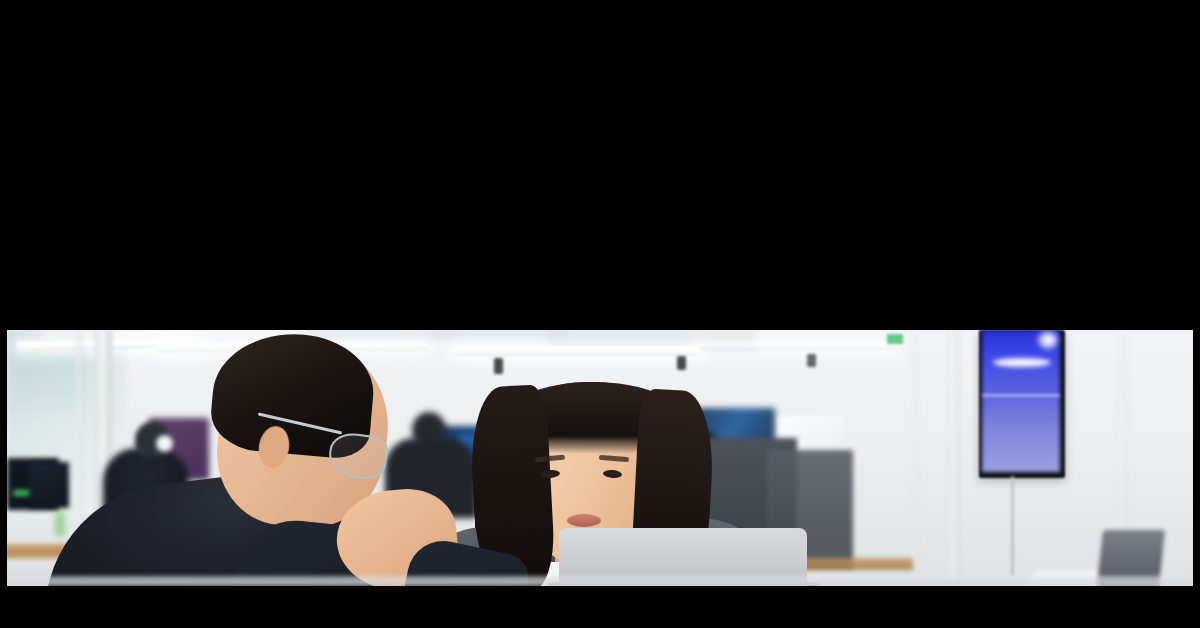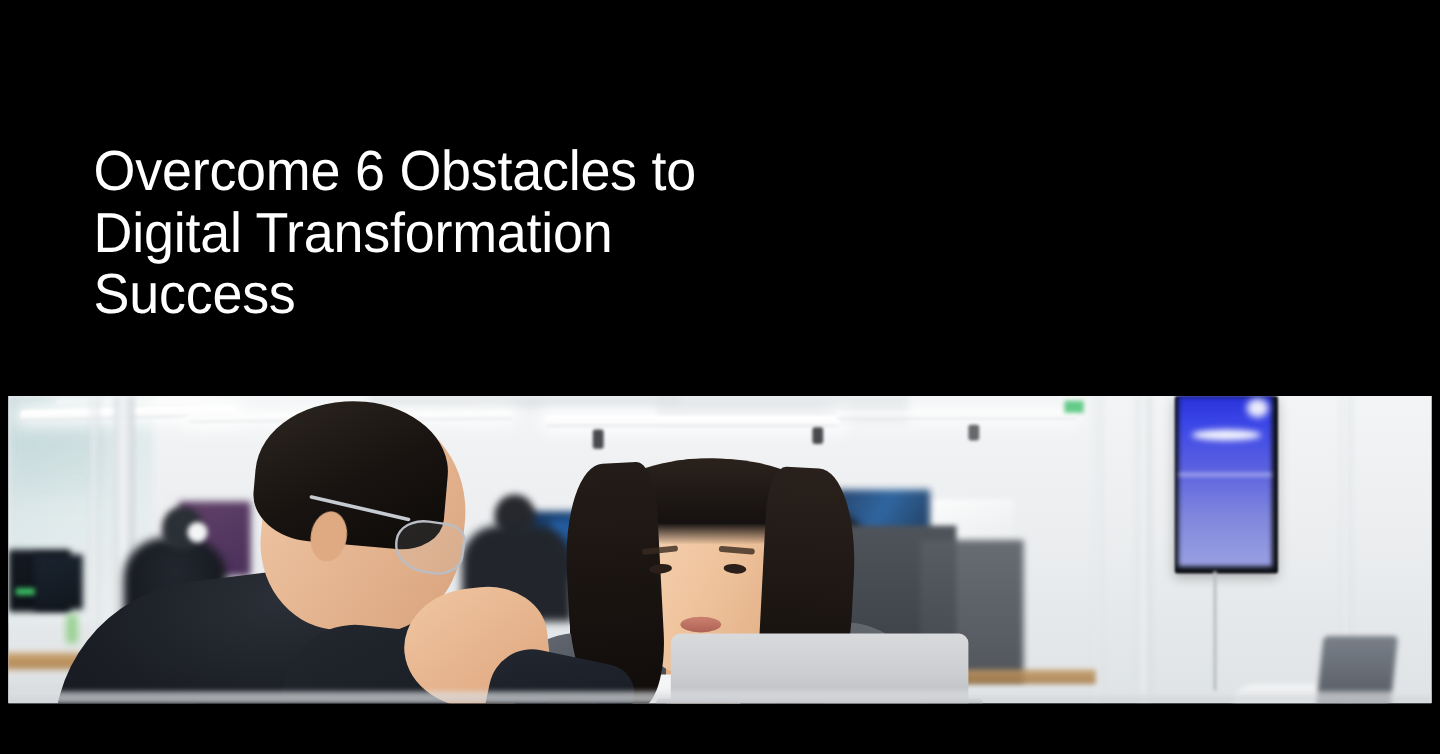--- a/index.html
+++ b/index.html
@@ -409,25 +409,20 @@
   }
 
   
   .bgsoft { filter: blur(2.6px); }
 </style>
 </head>
 <body style="background: rgb(0, 0, 0);">
 
 <div id="card">
 
-  <div id="headline">
-    <span class="hl-line">Overcome 6 Obstacles to</span>
-    <span class="hl-line">Digital Transformation</span>
-    <span class="hl-line">Success</span>
-  </div>
 
   <div id="photo" role="img" aria-label="Two colleagues working together at a laptop in an open-plan office">
 
     <div class="layer wall"></div>
     <div class="layer glassleft bgsoft"></div>
     <div class="layer glasspanel"></div>
 
     <div class="layer ceilingbeam"></div>
     <div class="layer ceilingduct"></div>
     <div class="layer lightbar lb5"></div>

